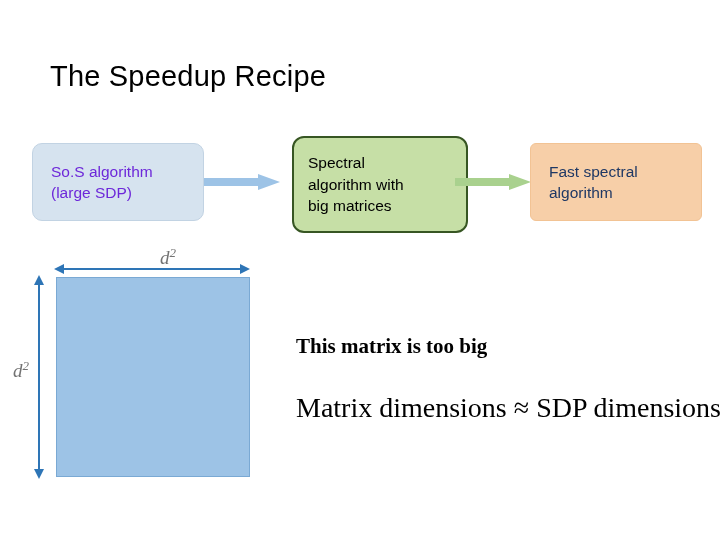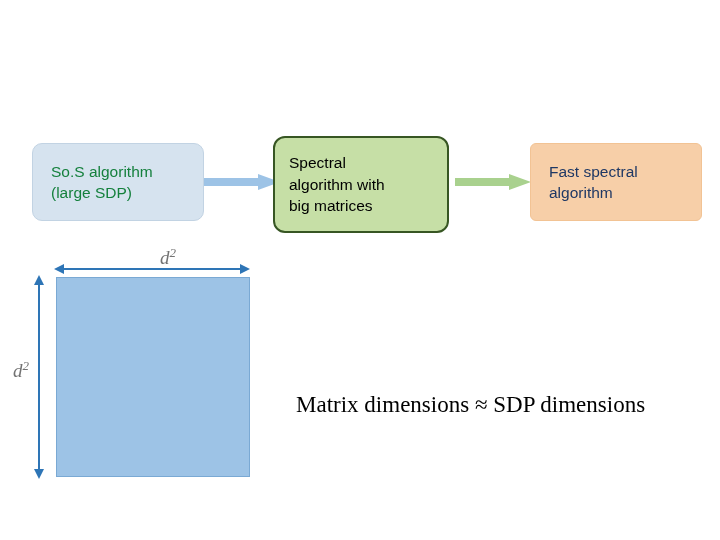--- a/index.html
+++ b/index.html
@@ -43,23 +43,23 @@
   #box-sos {
     left: 32px;
     top: 143px;
     width: 172px;
     height: 78px;
     background: #d6e3ef;
     border: 1px solid #c2d3e3;
     border-radius: 10px;
     padding: 0 18px;
   }
-  #box-sos .box-text { color: #15803d; }
+  #box-sos .box-text { color: #6d28d9; }
   #box-spectral {
-    left: 273px;
+    left: 292px;
     top: 136px;
     width: 176px;
     height: 97px;
     background: #c6dfa6;
     border: 2px solid #375623;
     border-radius: 12px;
     padding: 0 14px;
   }
   #box-spectral .box-text { color: #000000; }
   #box-fast {
@@ -146,30 +146,31 @@
     font-weight: bold;
     font-size: 21px;
     color: #000000;
     white-space: nowrap;
   }
   #caption-dimensions {
     position: absolute;
     left: 296px;
     top: 392px;
     font-family: "Liberation Serif", serif;
-    font-size: 23px;
+    font-size: 28px;
     color: #000000;
     white-space: nowrap;
   }
 </style>
 </head>
 <body>
 
 <div class="slide">
 
+  <div id="slide-title">The Speedup Recipe</div>
 
   <div class="box" id="box-sos">
     <span class="box-text">So.S algorithm
 (large SDP)</span>
   </div>
 
   <div class="arrow" id="arrow-1">
     <svg width="76" height="16" viewBox="0 0 76 16" xmlns="http://www.w3.org/2000/svg">
       <polygon points="0,4 54,4 54,0 76,8 54,16 54,12 0,12" fill="#9dc3e6"></polygon>
     </svg>
@@ -207,15 +208,16 @@
       <line x1="7" y1="7" x2="7" y2="197" stroke="#2e75b6" stroke-width="2"></line>
       <polygon points="7,0 2,10 12,10" fill="#2e75b6"></polygon>
       <polygon points="7,204 2,194 12,194" fill="#2e75b6"></polygon>
     </svg>
   </div>
 
   <div class="dim-label" id="dim-label-top"><span>d</span><span class="sup">2</span></div>
 
   <div class="dim-label" id="dim-label-left"><span>d</span><span class="sup">2</span></div>
 
+  <div id="caption-too-big">This matrix is too big</div>
   <div id="caption-dimensions">Matrix dimensions ≈ SDP dimensions</div>
 
 </div>
 
 </body></html>

